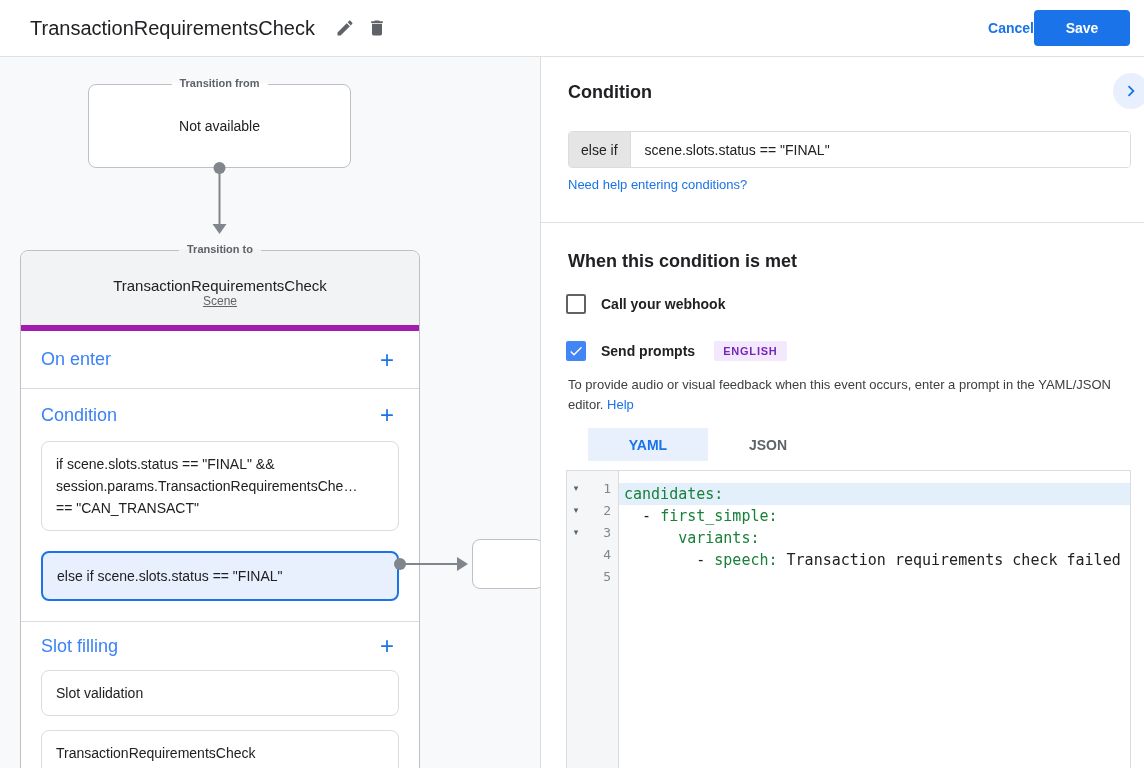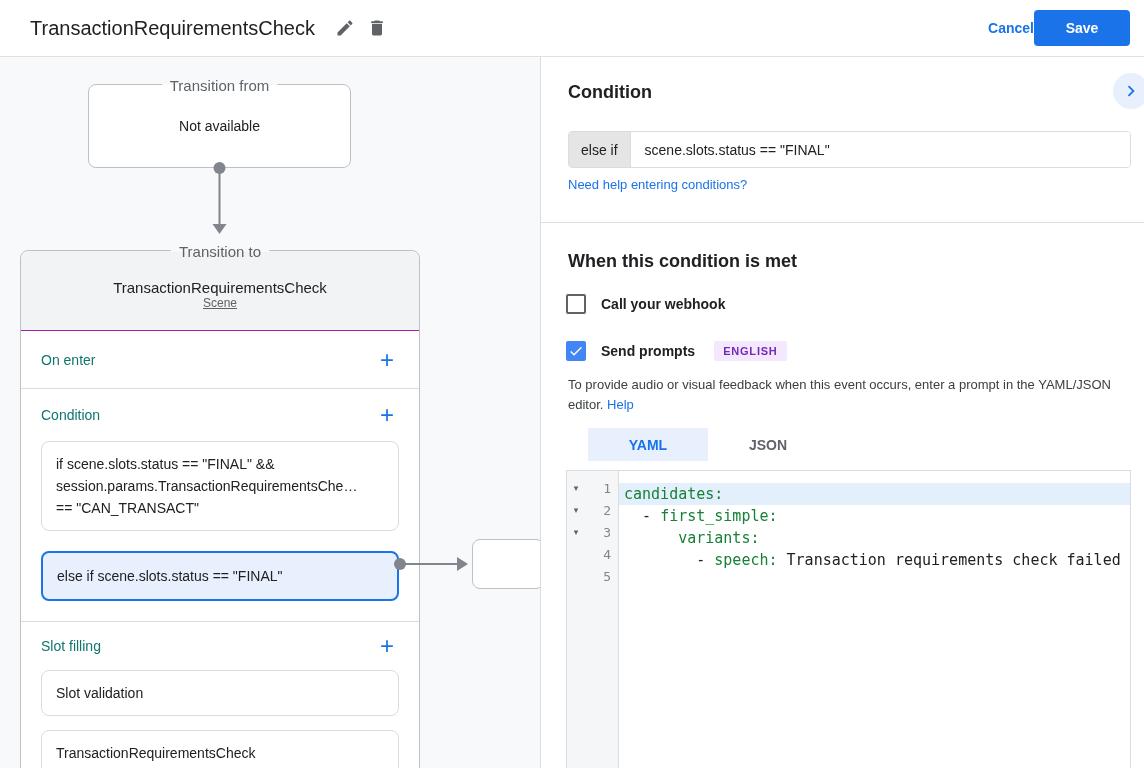--- a/index.html
+++ b/index.html
@@ -29,47 +29,47 @@
   .btn-filled {
     background: #1a73e8; color: #fff; border: none; border-radius: 4px;
     width: 96px; height: 36px; font-size: 14px; font-weight: 700; cursor: pointer;
     font-family: inherit;
   }
   
   .main { position: absolute; top: 57px; left: 0; width: 1144px; height: 711px; background: #f8f9fa; }
   .svg-overlay { position: absolute; left: 0; top: 0; width: 560px; height: 711px; z-index: 1; pointer-events: none; }
   .legend {
     position: absolute; top: -8px; left: 50%; transform: translateX(-50%);
-    font-size: 15px; color: #5f6368; padding: 0 8px; white-space: nowrap;
+    font-size: 11px; color: #5f6368; padding: 0 8px; white-space: nowrap; font-weight: bold;
   }
   .node-from {
     position: absolute; left: 88px; top: 27px; width: 263px; height: 84px;
     background: #fff; border: 1px solid #bdc1c6; border-radius: 8px;
     display: flex; align-items: center; justify-content: center;
   }
   .node-from .legend { background: linear-gradient(#f8f9fa 50%, #ffffff 50%); }
   .node-from-text { font-size: 14px; color: #202124; }
   .card {
     position: absolute; left: 20px; top: 193px; width: 400px; height: 560px;
     background: #fff; border: 1px solid #bdc1c6; border-radius: 8px 8px 0 0; z-index: 0;
   }
   .card-header {
-    height: 80px; background: #f1f3f4; border-bottom: 1px solid #a21caf;
+    height: 80px; background: #f1f3f4; border-bottom: 6px solid #a21caf;
     border-radius: 8px 8px 0 0; position: relative;
     display: flex; flex-direction: column; align-items: center; justify-content: center; 
     padding-top: 8px;
   }
   .card-header .legend { background: linear-gradient(#f8f9fa 50%, #f1f3f4 50%); }
   .card-title { font-size: 15px; color: #202124; }
   .card-subtitle { font-size: 12px; color: #5f6368; text-decoration: underline; }
   .card-row {
     height: 58px; display: flex; align-items: center; justify-content: space-between;
     padding: 0 20px; border-bottom: 1px solid #dadce0;
   }
-  .sec-label { font-size: 14px; color: #0f766e; }
+  .sec-label { font-size: 18px; color: #3b82f6; }
   .plus {
     border: none; background: transparent; color: #1a73e8; font-size: 24px; font-weight: 400;
     cursor: pointer; line-height: 24px; width: 24px; height: 24px; padding: 0;
   }
   .section-cond { padding-bottom: 20px; border-bottom: 1px solid #dadce0; }
   .sec-label-row { height: 52px; display: flex; align-items: center; justify-content: space-between; padding: 0 20px; }
   .sec-label-row2 { height: 48px; display: flex; align-items: center; justify-content: space-between; padding: 0 20px; }
   .cond-box {
     margin: 0 20px; background: #fff; border: 1px solid #dadce0; border-radius: 8px;
     padding: 11px 14px; font-size: 14px; line-height: 22px; color: #202124; cursor: pointer;

